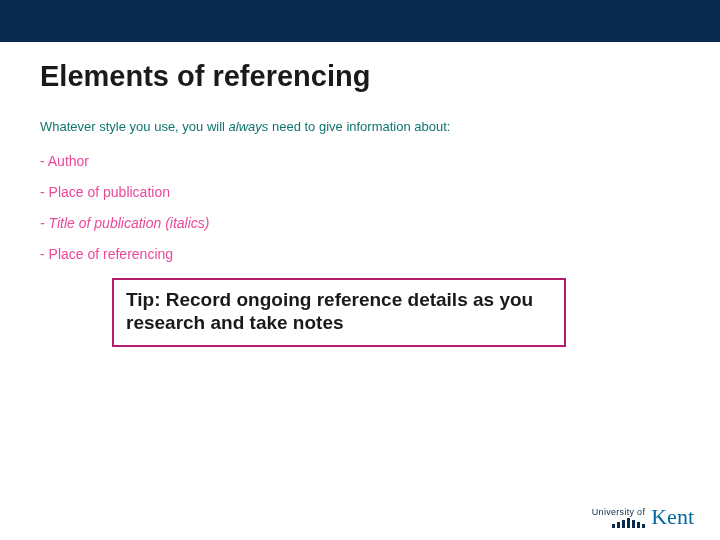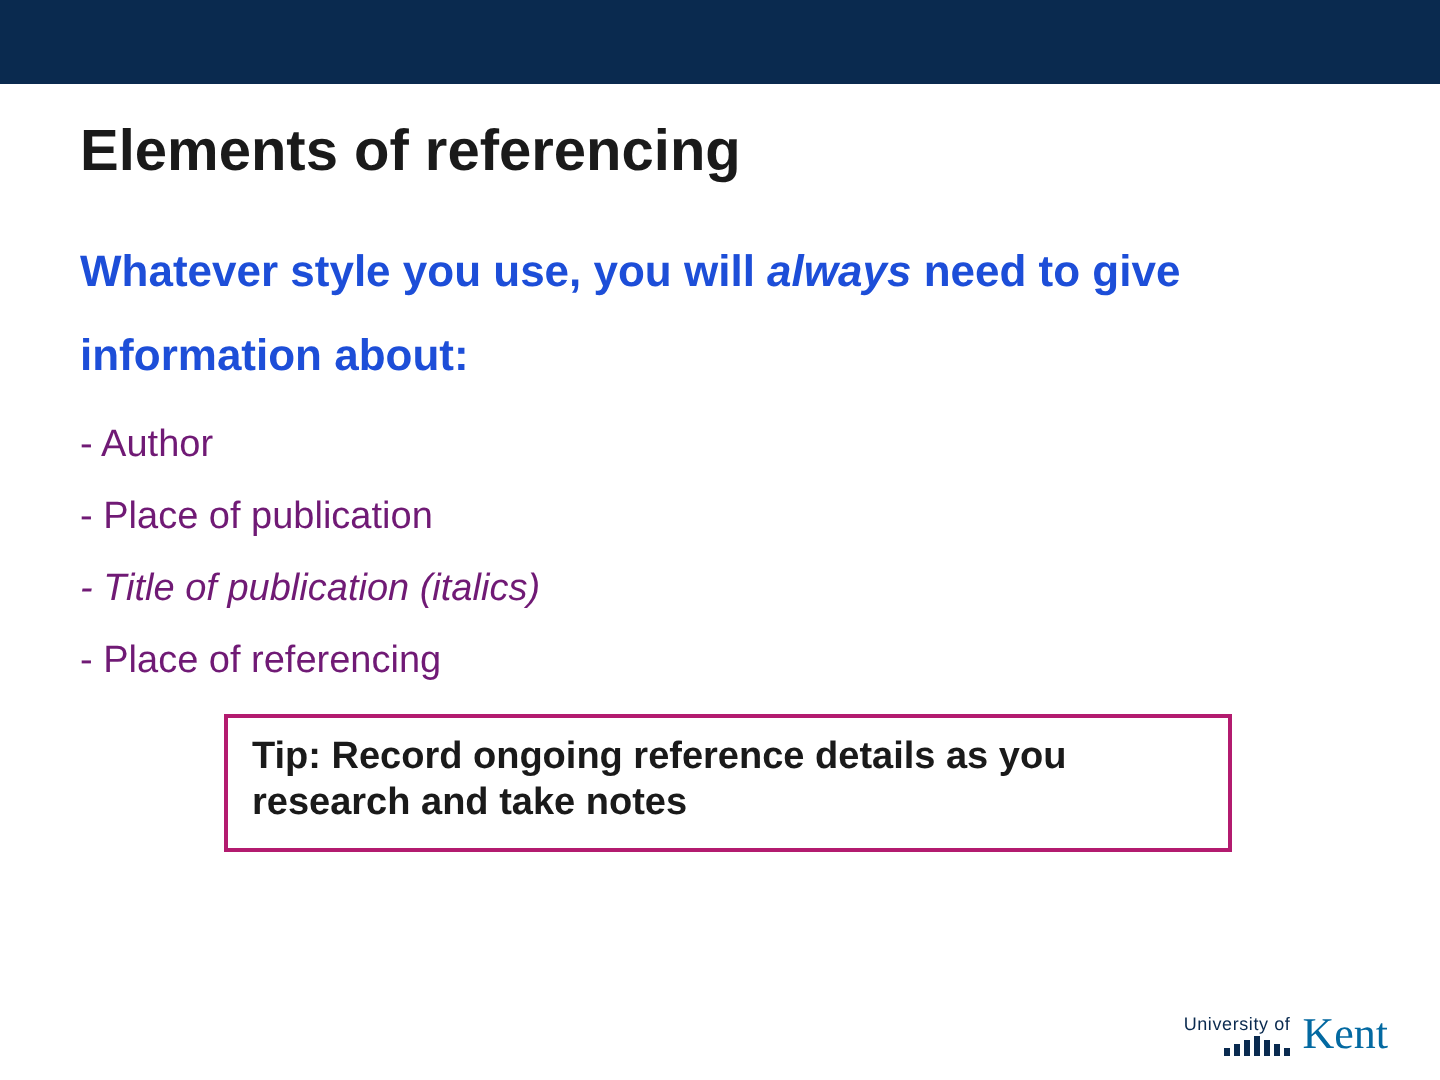--- a/index.html
+++ b/index.html
@@ -19,40 +19,40 @@
   .content {
     padding: 18px 40px 0 40px;
   }
   .title {
     font-size: 29px;
     font-weight: bold;
     color: #1a1a1a;
     margin-bottom: 22px;
   }
   .intro {
-    font-size: 22px;
-    font-weight: bold;
-    color: #1d4ed8;
+    font-size: 13px;
+    font-weight: normal;
+    color: #0f766e;
     line-height: 1.9;
     margin-bottom: 14px;
   }
   .intro .italic { font-style: italic; }
   .list {
     list-style: none;
   }
   .list li {
-    font-size: 19px;
-    color: #701a75;
+    font-size: 14px;
+    color: #ec4899;
     line-height: 1.0;
     margin-bottom: 17px;
   }
   .list li .italic { font-style: italic; }
   .tip-box {
     margin: 16px 0 0 72px;
-    width: 504px;
+    width: 454px;
     border: 2px solid #b31b6f;
     padding: 8px 12px 10px 12px;
   }
   .tip-text {
     font-size: 19px;
     font-weight: bold;
     color: #1a1a1a;
     line-height: 1.25;
   }
   .logo {

